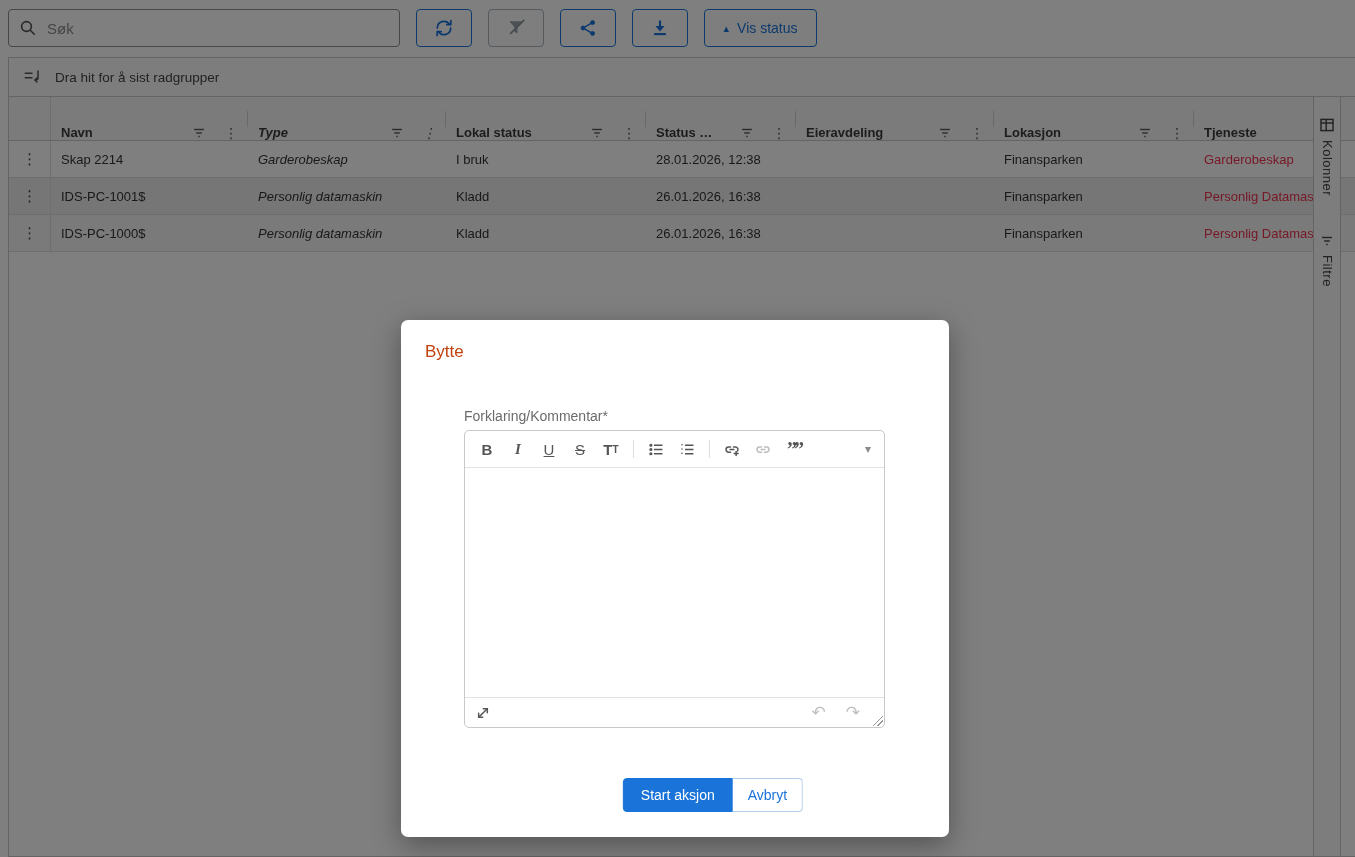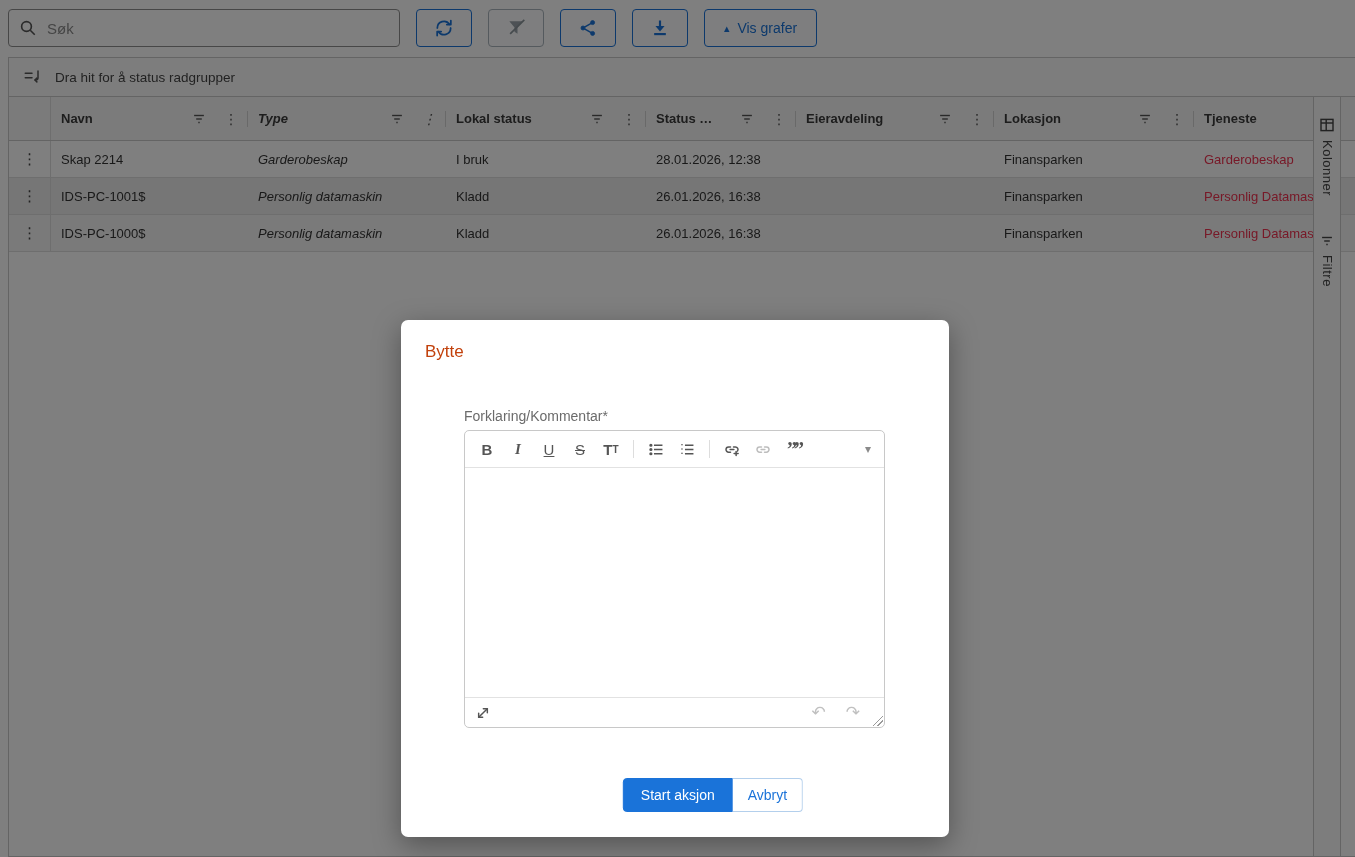--- a/index.html
+++ b/index.html
@@ -32,21 +32,21 @@
   .tb-btn.wide{width:113px;gap:8px;font-size:14px;}
   .tb-btn .tri{font-size:11px;line-height:1;}
 
   
   .panel{position:absolute;top:57px;left:8px;width:1347px;height:800px;background:#fff;
     border:1px solid var(--border);border-right:none;}
   .group-bar{height:39px;display:flex;align-items:center;gap:14px;padding:0 14px;
     background:#fbfbfb;border-bottom:1px solid var(--border);color:#444;font-size:13.5px;}
   .hdr{height:44px;display:flex;background:#f7f7f7;border-bottom:1px solid var(--border);
     font-size:13px;font-weight:bold;color:#3a3a3a;}
-  .hcell{display:flex;align-items:center;padding:0 10px;position:relative;gap:12px;}
+  .hcell{display:flex;align-items:flex-end;padding:0 10px;position:relative;gap:12px;}
   .hcell .lbl{white-space:nowrap;overflow:hidden;text-overflow:ellipsis;}
   .hcell .spacer{flex:1;}
   .hcell .fic{flex:none;color:#555;margin-right:6px;cursor:pointer;}
   .hcell .kb{flex:none;color:#555;font-size:14px;font-weight:normal;cursor:pointer;line-height:1;}
   .hcell.sep::after{content:"";position:absolute;right:0;top:14px;height:16px;width:1px;background:#d2d2d2;}
   .c0{width:42px;border-right:1px solid var(--row-line);}
   .c1{width:197px;} .c2{width:198px;font-style:italic;} .c3{width:200px;} .c4{width:150px;}
   .c5{width:198px;} .c6{width:200px;} .c7{width:120px;}
   .row{height:37px;display:flex;border-bottom:1px solid var(--row-line);font-size:13px;align-items:stretch;background:#fff;}
   .row.sel{background:#ececec;}
@@ -142,34 +142,34 @@
   <div class="tb-btn">
     <svg width="20" height="20" viewBox="0 0 24 24" fill="currentColor">
       <rect x="10.7" y="3" width="2.6" height="8"></rect>
       <path d="M6.5 9.5h11L12 16.2 6.5 9.5z"></path>
       <rect x="5" y="18" width="14" height="2.6"></rect>
     </svg>
   </div>
 
   <div class="tb-btn wide">
     <span class="tri">▴</span>
-    <span>Vis grafer</span>
+    <span>Vis status</span>
   </div>
 </div>
 
 <div class="panel">
 
   <div class="group-bar">
     <svg width="18" height="18" viewBox="0 0 24 24" fill="none" stroke="#555" stroke-width="2" stroke-linecap="round" stroke-linejoin="round">
       <line x1="3" y1="7" x2="12" y2="7"></line>
       <line x1="3" y1="13" x2="12" y2="13"></line>
       <path d="M20 4v9a3 3 0 0 1-3 3h-1"></path>
       <path d="M18.5 13.5 16 16l2.5 2.5"></path>
     </svg>
-    <span>Dra hit for å status radgrupper</span>
+    <span>Dra hit for å sist radgrupper</span>
   </div>
 
   <div class="hdr">
     <div class="hcell c0"></div>
 
     <div class="hcell c1 sep">
       <span class="lbl">Navn</span>
       <span class="spacer"></span>
       <span class="fic">
         <svg width="14" height="14" viewBox="0 0 20 20" stroke="currentColor" stroke-width="2">

